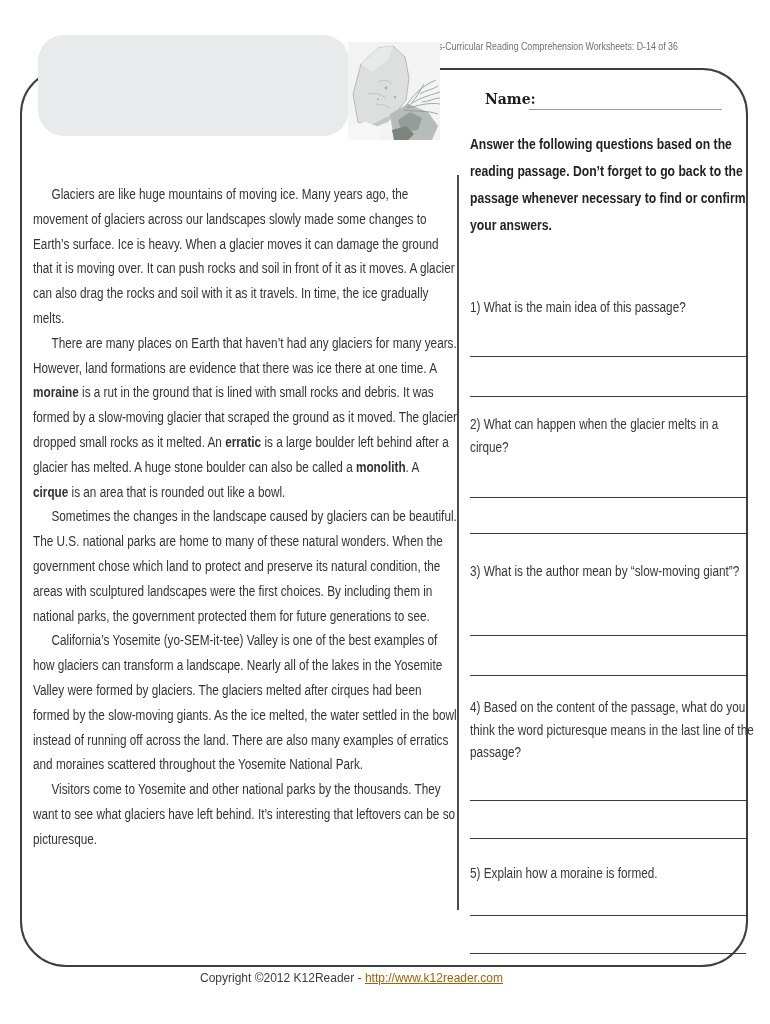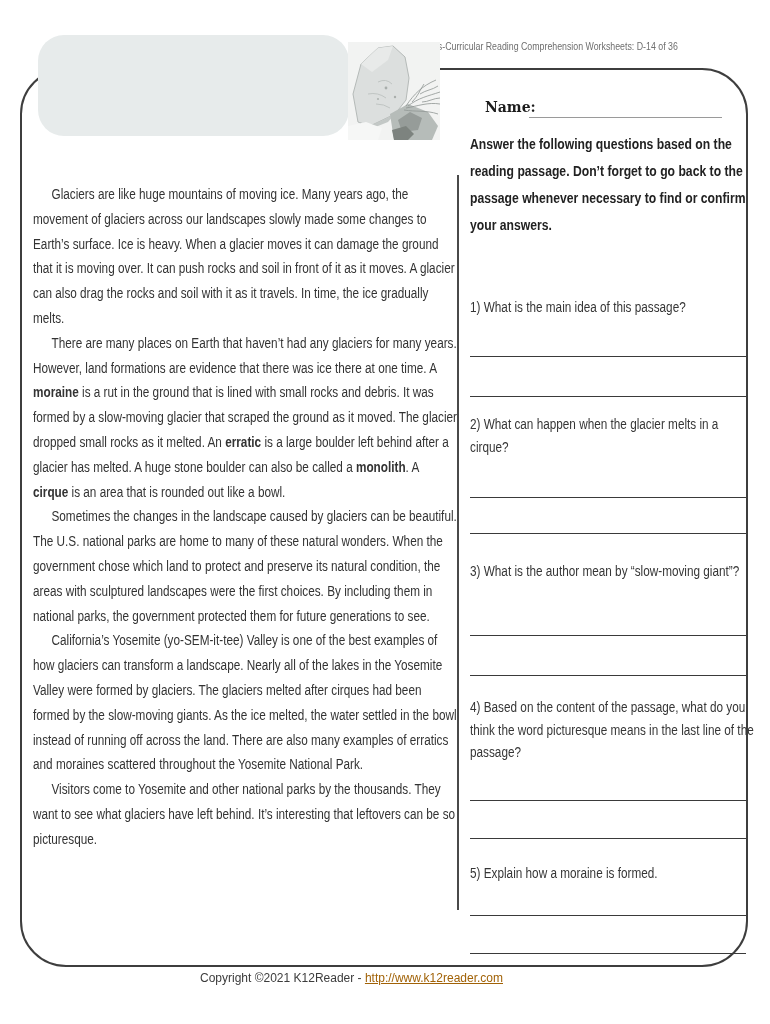--- a/index.html
+++ b/index.html
@@ -24,21 +24,21 @@
                      border:2px solid #161616; border-radius:17px; padding:13px 0 0 12px; }
   .title { font-family:"DejaVu Serif", serif; font-weight:bold; font-size:30px; color:#1c1c1c;
            white-space:nowrap; transform:scaleX(0.63); transform-origin:left top; }
   .subtitle { font-family:"DejaVu Serif", serif; font-weight:bold; font-size:16px; color:#1c1c1c;
               white-space:nowrap; transform:scaleX(0.63); transform-origin:left top; margin-top:12px; }
 
   
   .photo { position:absolute; left:348px; top:42px; width:92px; height:98px; z-index:3; }
 
   
-  .name-row { position:absolute; left:485px; top:90px; z-index:2;margin-top:8px; }
+  .name-row { position:absolute; left:485px; top:90px; z-index:2; }
   .name-label { font-family:"DejaVu Serif", serif; font-weight:bold; font-size:14px; color:#1c1c1c; }
   .name-line { position:absolute; left:44px; top:19px; width:193px; border-bottom:1.5px solid #9a9a9a; height:0; }
 
   
   .instructions { position:absolute; left:470px; top:131px; width:362px; font-weight:bold;
                   font-size:14.5px; line-height:27px; color:#222;
                   transform:scaleX(0.84); transform-origin:left top; z-index:2; }
 
   
   .divider { position:absolute; left:457px; top:175px; width:2px; height:735px; background:#4a4a4a; }
@@ -129,16 +129,16 @@
       <div class="a-line l3b"></div>
       <div class="q-block q4">4) Based on the content of the passage, what do you think the word picturesque means in the last line of the passage?</div>
       <div class="a-line l4a"></div>
       <div class="a-line l4b"></div>
       <div class="q-block q5">5) Explain how a moraine is formed.</div>
       <div class="a-line l5a"></div>
       <div class="a-line l5b"></div>
     </div>
 
   <div class="footer">
-    <span>Copyright ©2021 K12Reader - </span><a class="footer-link" href="#">http://www.k12reader.com</a>
+    <span>Copyright ©2012 K12Reader - </span><a class="footer-link" href="#">http://www.k12reader.com</a>
   </div>
 
 </div>
 
 </body></html>

